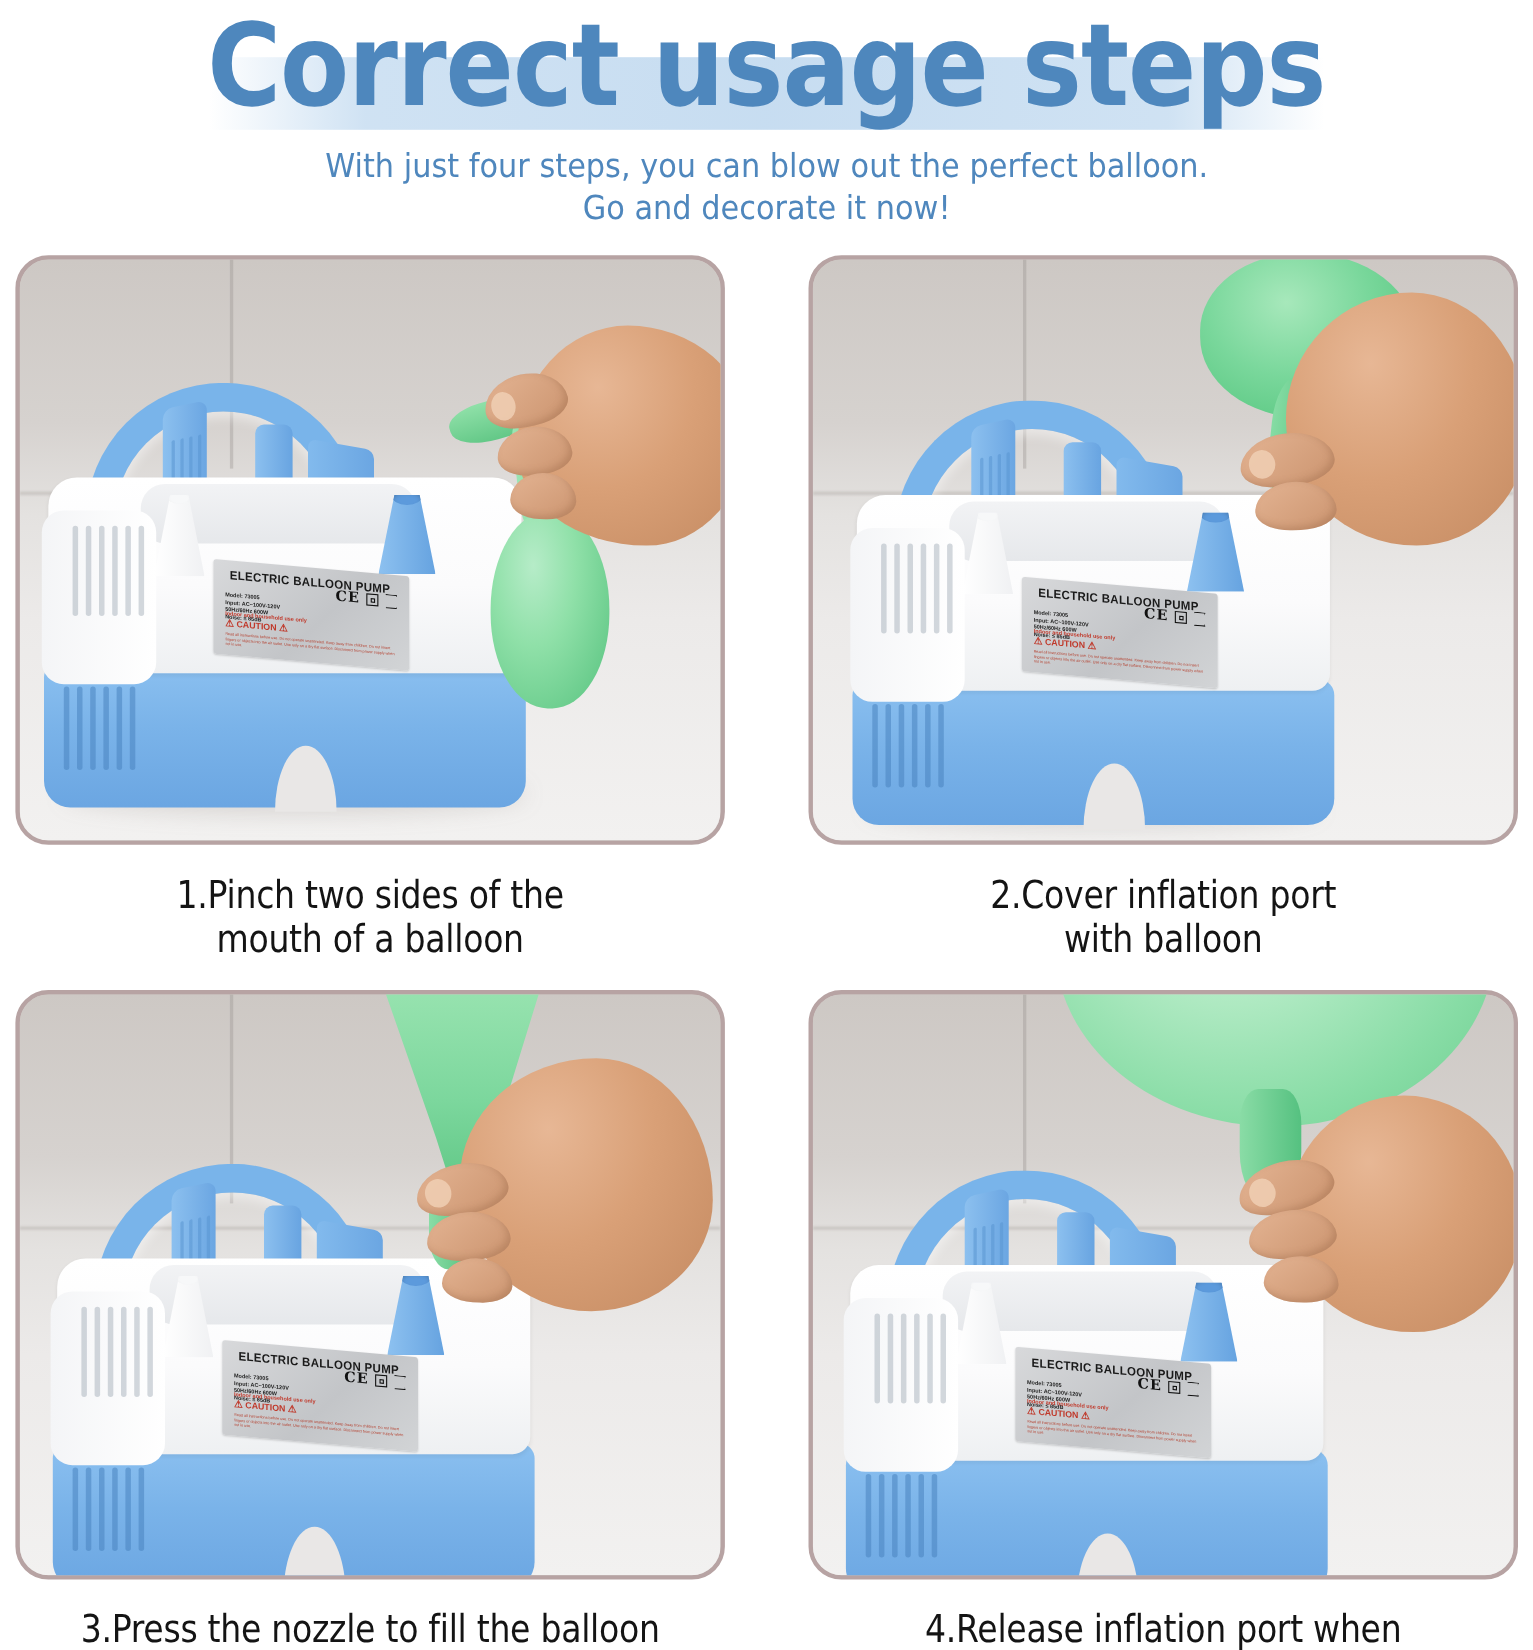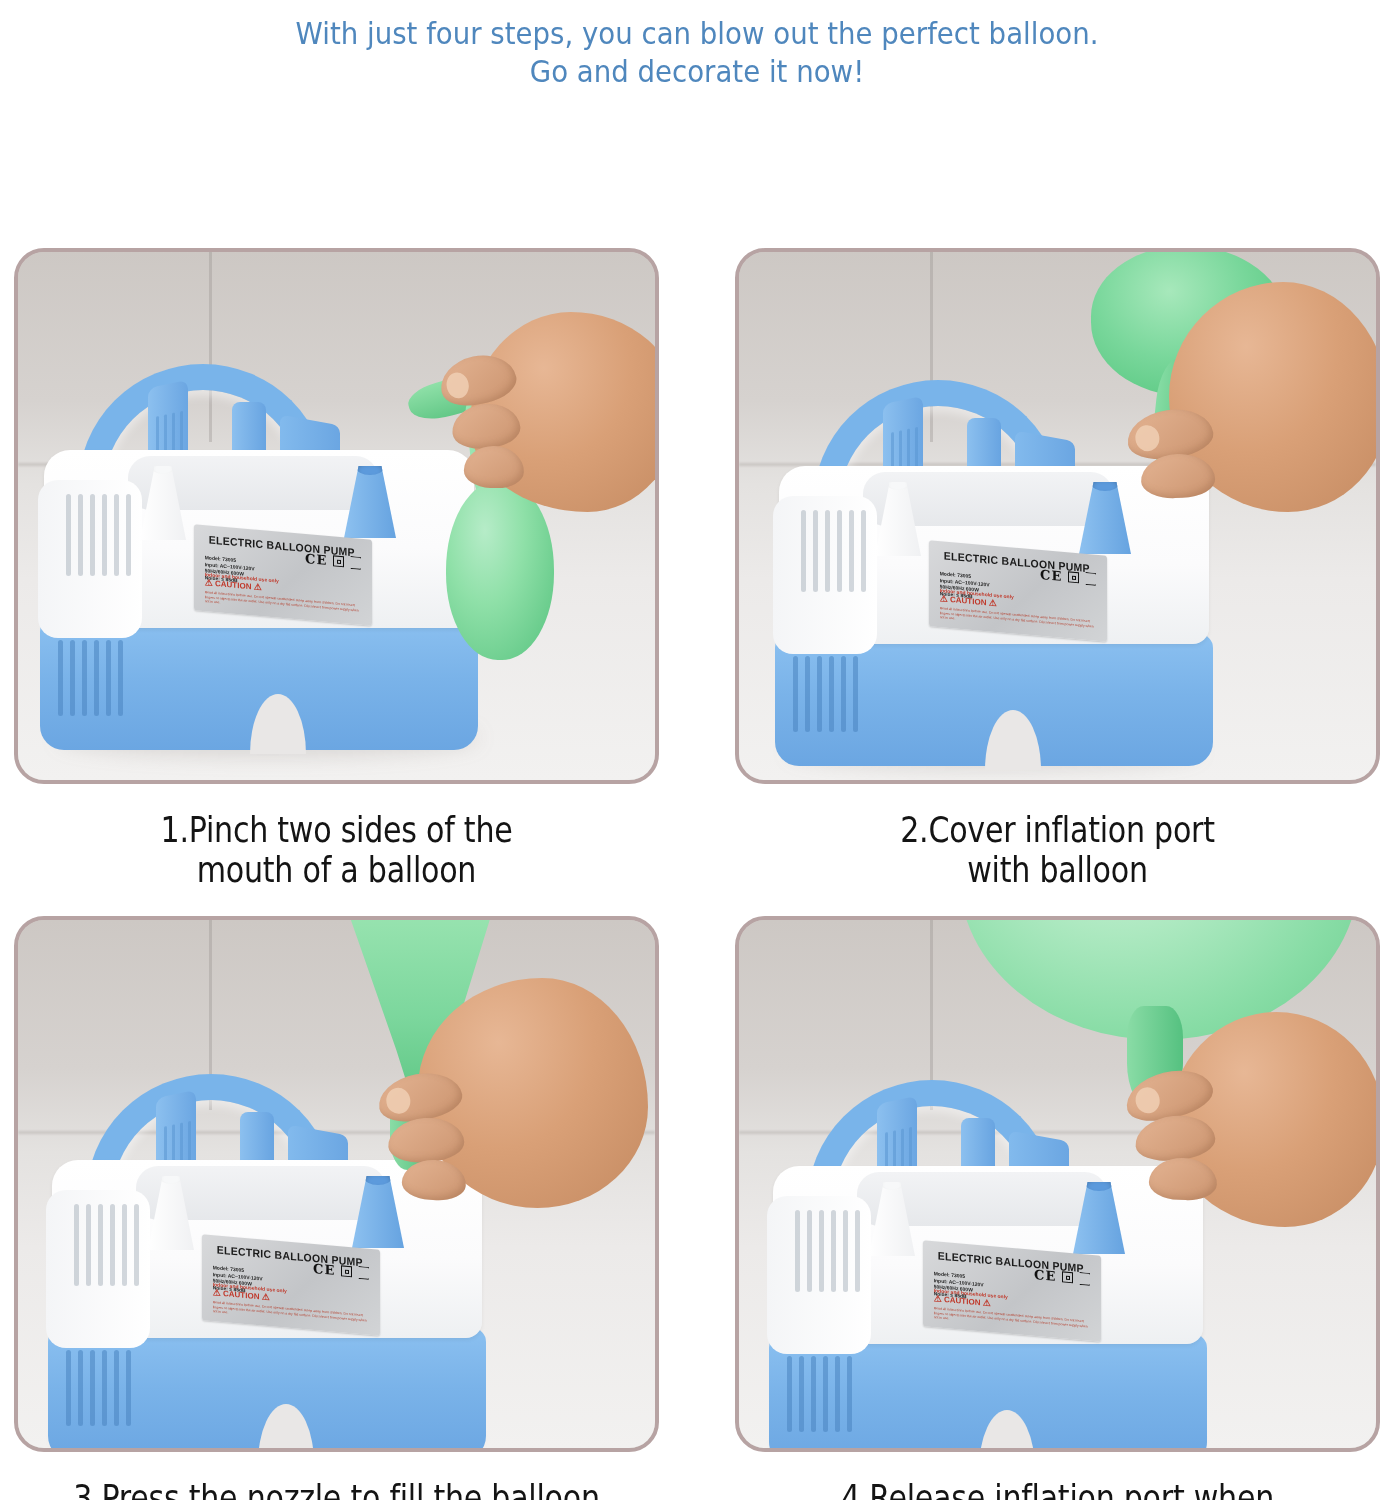--- a/index.html
+++ b/index.html
@@ -446,20 +446,24 @@
     position:absolute;
     border-radius:50%;
     background:rgba(120,112,106,.20);
     filter:blur(10px);
   }
 </style>
 </head>
 <body>
 
 <div class="header">
+  <div class="title-wrap">
+    <div class="title-band"></div>
+    <h1 class="title">Correct usage steps</h1>
+  </div>
   <div class="subtitle">With just four steps, you can blow out the perfect balloon.</div>
   <div class="subtitle" style="margin-top:2px">Go and decorate it now!</div>
 </div>
 
 <div class="grid">
 
   <div class="row">
 
     <div class="cell">
       <div class="panel p1">

